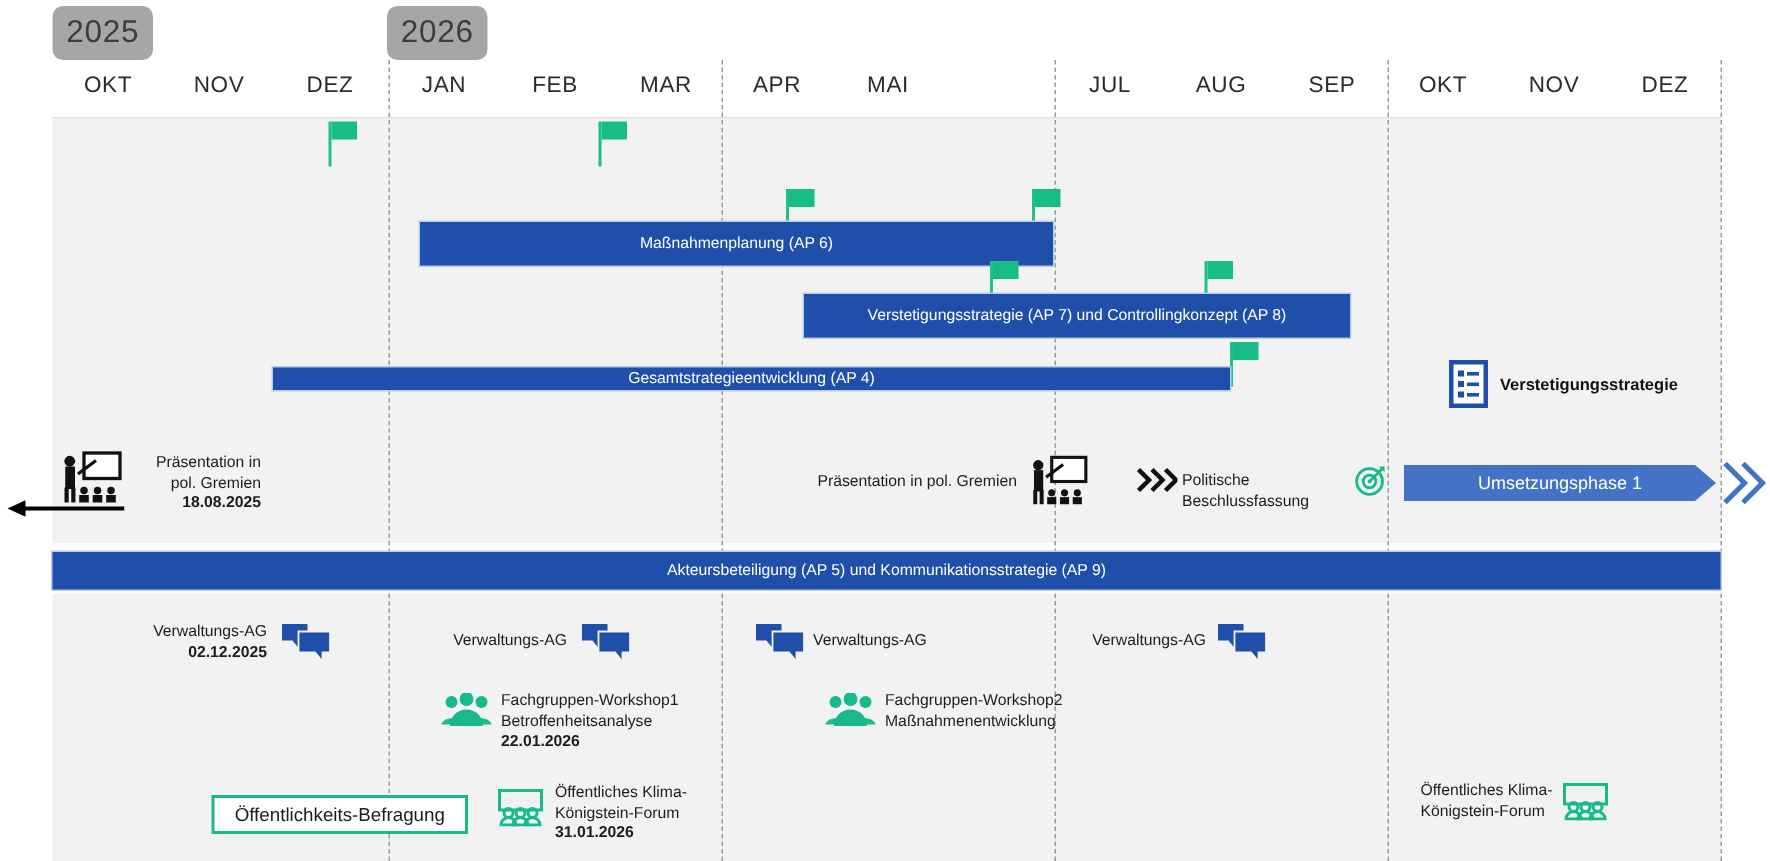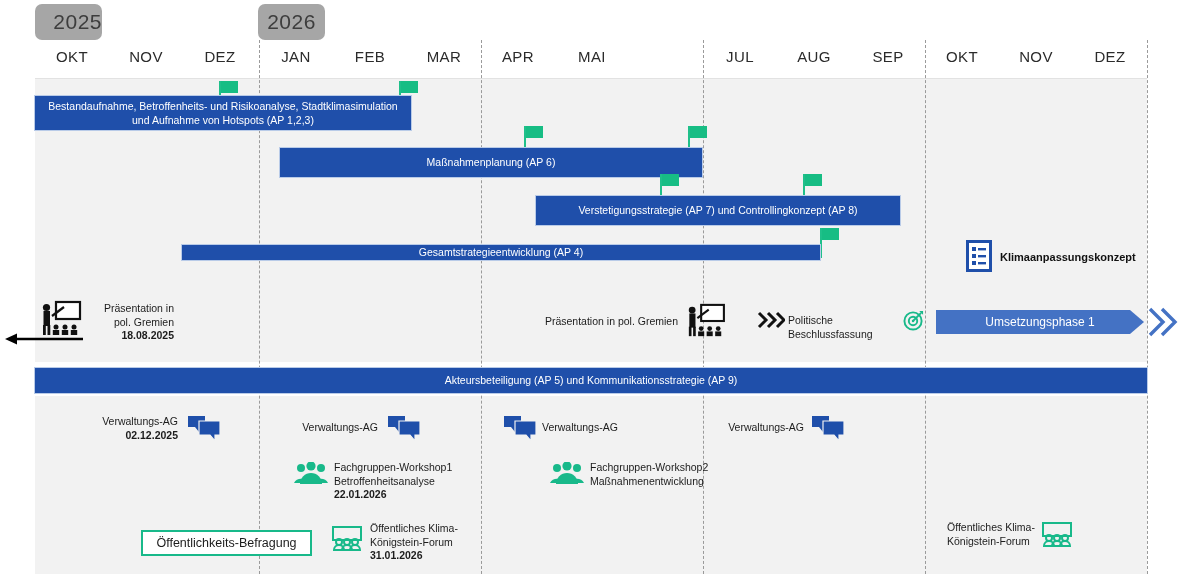--- a/index.html
+++ b/index.html
@@ -79,21 +79,21 @@
   .kak-label{
     position:absolute;font-size:11px;font-weight:bold;color:#111;
     white-space:nowrap;line-height:14px;
   }
 </style>
 </head>
 <body>
 
 <div class="stage">
 
-  <div class="year-chip" style="left:35px;top:4px;width:67px;height:36px;justify-content:flex-end;">
+  <div class="year-chip" style="left:35px;top:4px;width:67px;height:36px;">
     <span>2025</span>
   </div>
   <div class="year-chip" style="left:258px;top:4px;width:67px;height:36px;">
     <span>2026</span>
   </div>
 
   <div class="month" style="left:35px;width:74px;"><span>OKT</span></div>
   <div class="month" style="left:109px;width:74px;"><span>NOV</span></div>
   <div class="month" style="left:183px;width:74px;"><span>DEZ</span></div>
   <div class="month" style="left:259px;width:74px;"><span>JAN</span></div>
@@ -121,23 +121,20 @@
   <div class="gridline" style="left:1147px;top:40px;height:534px;"></div>
 
   <div class="flag" style="left:219px;top:81px;">
     <div class="pole"></div>
       <div class="cloth"></div>
   </div>
   <div class="flag" style="left:399px;top:81px;">
     <div class="pole"></div>
       <div class="cloth"></div>
   </div>
-  <div class="bar two-line" style="left:35px;top:96px;width:376px;height:34px;">
-    <span>Bestandaufnahme, Betroffenheits- und Risikoanalyse, Stadtklimasimulation und Aufnahme von Hotspots (AP 1,2,3)</span>
-  </div>
 
   <div class="flag" style="left:524px;top:126px;">
     <div class="pole"></div>
       <div class="cloth"></div>
   </div>
   <div class="flag" style="left:688px;top:126px;">
     <div class="pole"></div>
       <div class="cloth"></div>
   </div>
   <div class="bar" style="left:280px;top:148px;width:422px;height:29px;justify-content:center;">
@@ -168,21 +165,21 @@
     <svg width="26" height="32" viewBox="0 0 26 32">
       <rect x="1.5" y="1.5" width="23" height="29" fill="#ffffff" stroke="#1f4faa" stroke-width="3"></rect>
       <rect x="6" y="7" width="4" height="4" fill="#1f4faa"></rect>
       <rect x="12" y="8" width="8" height="2.4" fill="#1f4faa"></rect>
       <rect x="6" y="14" width="4" height="4" fill="#1f4faa"></rect>
       <rect x="12" y="15" width="8" height="2.4" fill="#1f4faa"></rect>
       <rect x="6" y="21" width="4" height="4" fill="#1f4faa"></rect>
       <rect x="12" y="22" width="8" height="2.4" fill="#1f4faa"></rect>
     </svg>
   </div>
-  <div class="kak-label" style="left:1000px;top:250px;">Klimaanpassungskonzept</div>
+  <div class="kak-label" style="left:1000px;top:250px;">Verstetigungsstrategie</div>
 
   <div class="backarrow" style="left:5px;top:332px;">
     <svg width="78" height="14" viewBox="0 0 78 14">
       <line x1="10" y1="7" x2="78" y2="7" stroke="#000" stroke-width="2.6"></line>
       <polygon points="0,7 12,1.5 12,12.5" fill="#000"></polygon>
     </svg>
   </div>
 
   <div class="icon" style="left:36px;top:300px;">
     <svg width="46" height="38" viewBox="0 0 46 38">

